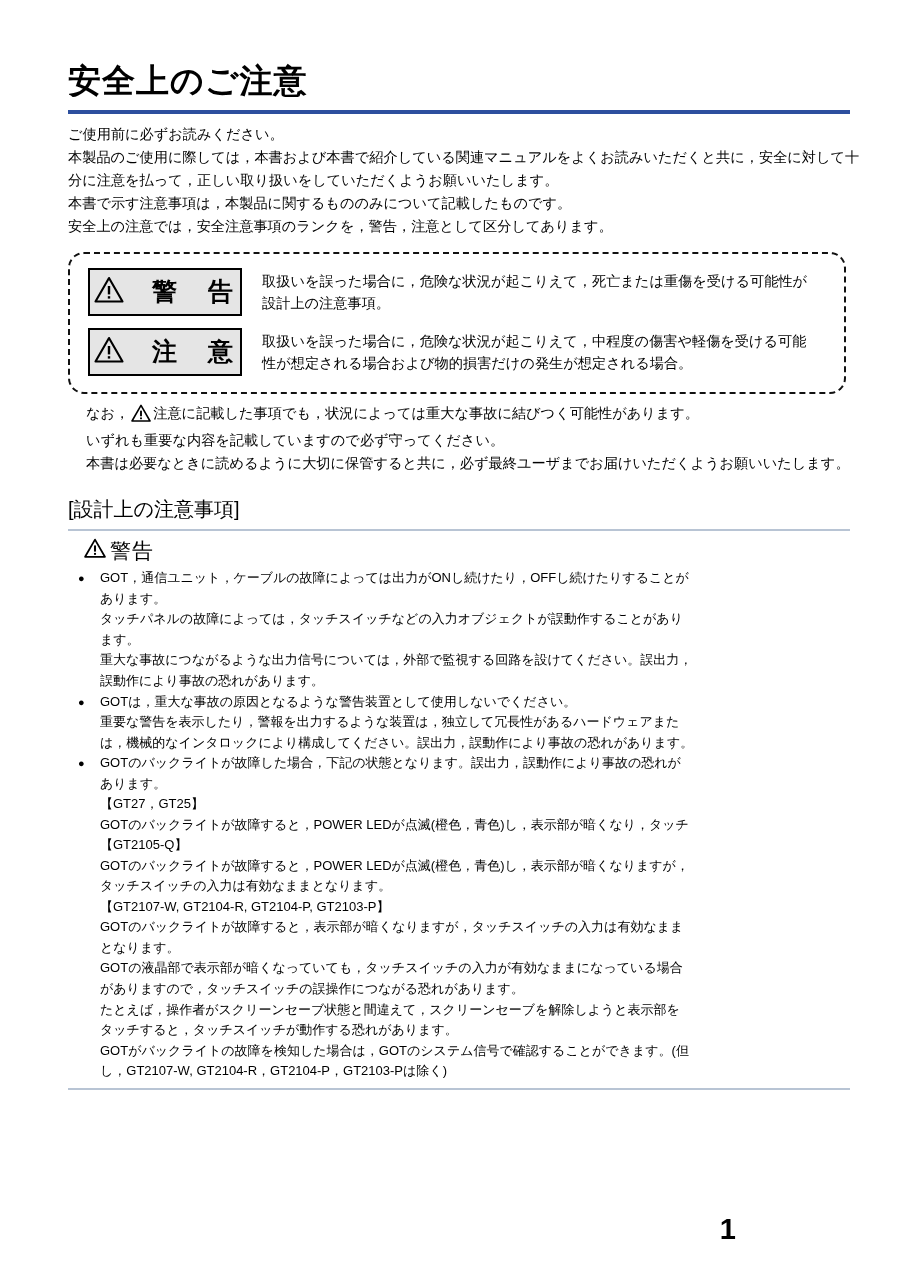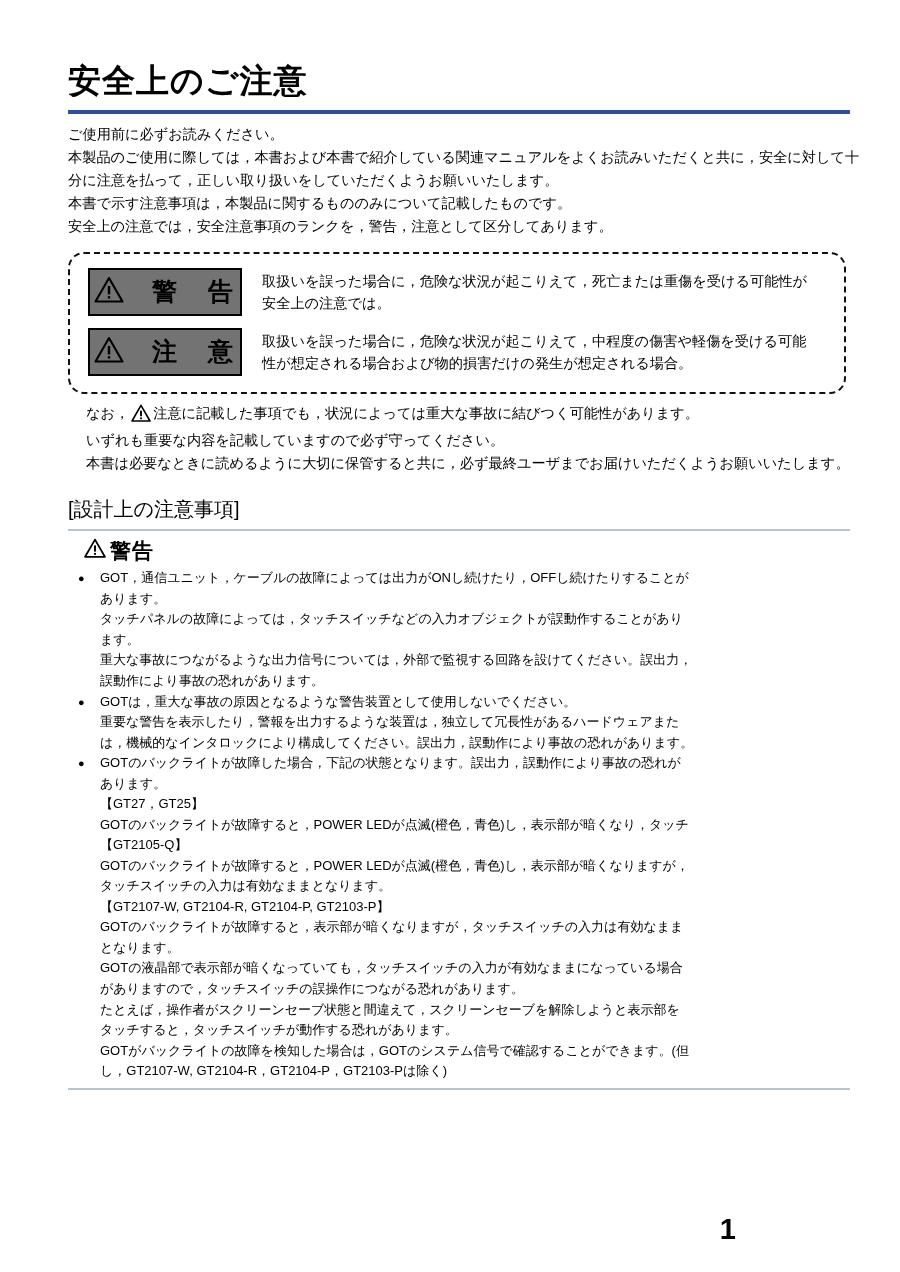--- a/index.html
+++ b/index.html
@@ -66,21 +66,21 @@
   .rank-label {
     border: 2.5px solid #000;
     width: 150px;
     height: 44px;
     min-width: 150px;
     display: flex;
     align-items: center;
     justify-content: center;
     gap: 28px;
     margin-right: 20px;
-    background: #737373;
+    background: #e5e5e5;
   }
   .rank-label .word {
     font-size: 25px;
     font-weight: bold;
     letter-spacing: 3px;
     line-height: 1;
   }
   .rank-desc {
     font-size: 14.2px;
     line-height: 1.55;
@@ -113,21 +113,21 @@
     margin: 0 0 7px 0;
   }
   .warn-heading {
     display: flex;
     align-items: center;
     gap: 4px;
     margin: 0 0 6px 16px;
   }
   .warn-heading .word {
     font-size: 21px;
-    font-weight: bold;
+    font-weight: normal;
     letter-spacing: 1px;
     line-height: 1;
   }
 
   
   .body-list {
     list-style: none;
     margin: 0;
     padding: 0 0 0 8px;
     font-size: 13px;
@@ -190,21 +190,21 @@
           <svg width="30" height="27" viewBox="0 0 30 27" aria-hidden="true">
             <polygon points="15,2 28.5,25.5 1.5,25.5" fill="none" stroke="#000" stroke-width="2.1" stroke-linejoin="round"></polygon>
             <rect x="13.8" y="10" width="2.4" height="8.4" fill="#000"></rect>
             <rect x="13.8" y="20.2" width="2.4" height="2.4" fill="#000"></rect>
           </svg>
         </span>
         <span class="word">警　告</span>
       </div>
       <div class="rank-desc">
         <div>取扱いを誤った場合に，危険な状況が起こりえて，死亡または重傷を受ける可能性が</div>
-        <div>安全上の注意では。</div>
+        <div>設計上の注意事項。</div>
       </div>
     </div>
 
     <div class="rank-row">
       <div class="rank-label">
         <span class="tri">
           <svg width="30" height="27" viewBox="0 0 30 27" aria-hidden="true">
             <polygon points="15,2 28.5,25.5 1.5,25.5" fill="none" stroke="#000" stroke-width="2.1" stroke-linejoin="round"></polygon>
             <rect x="13.8" y="10" width="2.4" height="8.4" fill="#000"></rect>
             <rect x="13.8" y="20.2" width="2.4" height="2.4" fill="#000"></rect>

